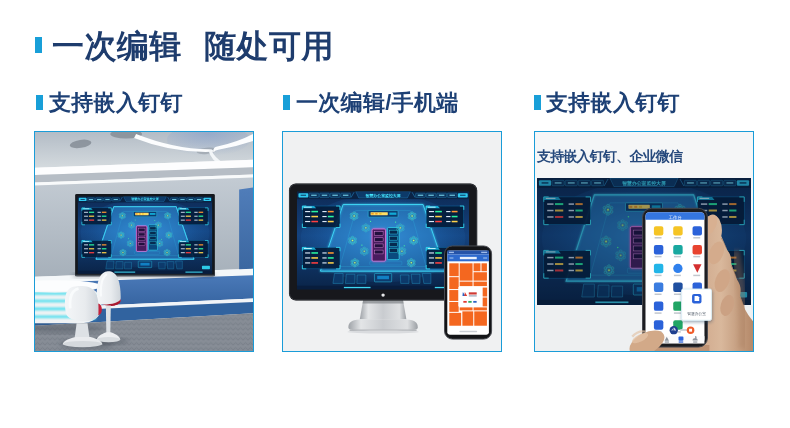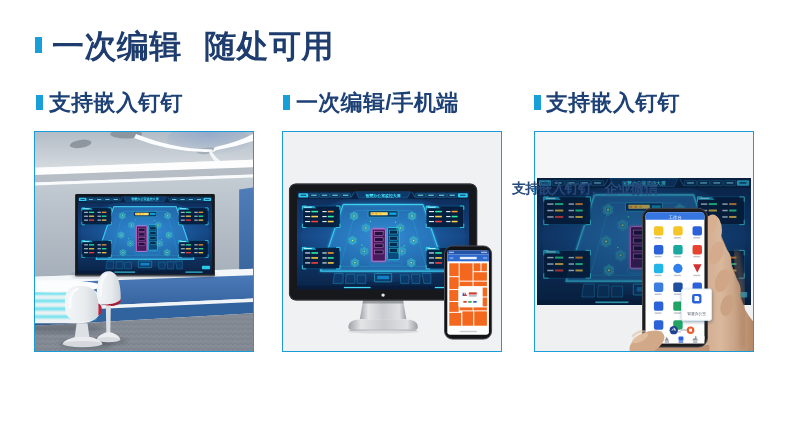--- a/index.html
+++ b/index.html
@@ -9,21 +9,21 @@
   
   .title-bullet{left:35px;top:37px;width:7px;height:16px;background:#189fd8;}
   .page-title{left:52px;top:25px;font-size:32px;font-weight:bold;color:#1e3c6d;
               letter-spacing:0.4px;word-spacing:2px;white-space:pre;}
   .col-bullet{top:95px;width:7px;height:15px;background:#189fd8;}
   .col-head{top:88px;font-size:22px;font-weight:bold;color:#1d4075;letter-spacing:0.3px;white-space:nowrap;}
   
   .panel{top:131px;width:218px;height:219px;border:1px solid #1a9cd8;background:#f0f1f2;overflow:hidden;}
   .panel svg{display:block;width:100%;height:100%;}
   
-  .p3-banner{left:512px;top:148px;font-size:14px;font-weight:bold;color:#26497c;letter-spacing:-0.8px;z-index:3;white-space:nowrap;margin-top:32px;}
+  .p3-banner{left:537px;top:148px;font-size:14px;font-weight:bold;color:#26497c;letter-spacing:-0.8px;z-index:3;white-space:nowrap;}
 </style>
 </head>
 <body>
 
 <svg width="0" height="0" style="position:absolute" aria-hidden="true">
   <defs>
     <linearGradient id="dashBg" x1="0" y1="0" x2="0" y2="1">
       <stop offset="0" stop-color="#0d2a55"></stop>
         <stop offset="0.45" stop-color="#14427e"></stop>
         <stop offset="1" stop-color="#0a2448"></stop>

